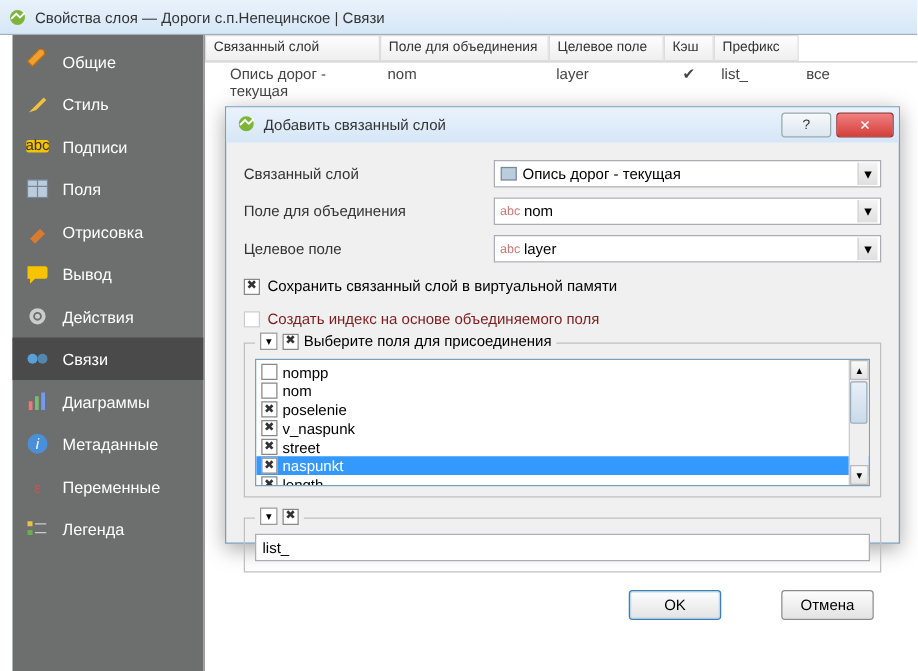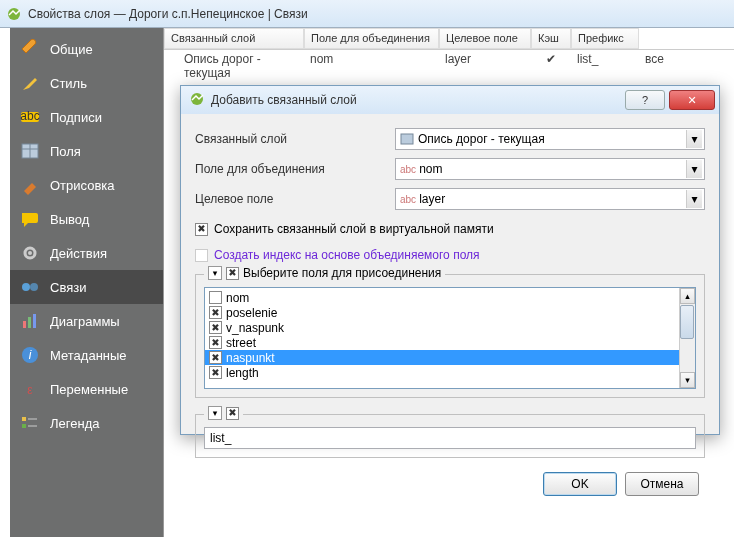--- a/index.html
+++ b/index.html
@@ -41,39 +41,39 @@
 
 .form-row { display: flex; align-items: center; height: 30px; }
 .form-label { width: 200px; color: #333; }
 .form-select { flex: 1; height: 22px; border: 1px solid #abadb3; background: #fff; display: flex; align-items: center; padding: 0 4px; position: relative; }
 .form-select .sel-icon { width:14px; height:14px; margin-right:4px; display:inline-flex; }
 .form-select .chev { position: absolute; right: 2px; width: 16px; height: 18px; background: linear-gradient(#f4f4f4,#e0e0e0); border-left:1px solid #ccc; display:flex;align-items:center;justify-content:center; }
 
 .chk-row { display:flex; align-items:center; height: 22px; gap:6px; margin-top:4px;}
 .chk { width:13px;height:13px;border:1px solid #888;background:#fff;display:inline-flex;align-items:center;justify-content:center;font-size:10px;line-height:1;}
 .chk.checked::after{content:"✖";font-size:10px;color:#333;}
-.muted { color: #6d28d9; }
+.muted { color: #7f1d1d; }
 
 .fieldset { border: 1px solid #c0c0c0; margin-top: 8px; padding: 6px 8px 8px; position: relative; }
 .legend { position: absolute; top: -9px; left: 8px; background: #f0f0f0; padding: 0 4px; display:flex; align-items:center; gap:4px; font-size:11px;}
 .collapse-btn { width:14px;height:14px;border:1px solid #999;background:#fff;display:inline-flex;align-items:center;justify-content:center;font-size:9px;cursor:pointer;}
 
 .listbox { border: 1px solid #7a9ebd; background:#fff; height: 102px; overflow: hidden; position: relative; margin-top:6px;}
 .list-inner { padding: 2px 0; }
 .list-item { display:flex; align-items:center; height: 15px; padding: 0 4px; gap:4px; font-size:11px; }
 .list-item.selected { background: #3399ff; color: #fff; }
 .scrollbar { position:absolute; right:0; top:0; width:16px; height:100%; background:#efefef; border-left:1px solid #ccc;}
 .scroll-up,.scroll-down{height:16px;background:linear-gradient(#fafafa,#e4e4e4);border:1px solid #bbb;display:flex;align-items:center;justify-content:center;font-size:9px;}
 .scroll-down{position:absolute;bottom:0;width:100%;}
 .scroll-thumb{position:absolute;top:17px;right:1px;width:14px;height:34px;background:linear-gradient(#e8eff7,#cadaea);border:1px solid #9ab;border-radius:2px;}
 
 .text-input { width:100%; height:22px; border:1px solid #abadb3; background:#fff; padding:2px 5px; }
 
 .btn-row { display:flex; justify-content:flex-end; gap:8px; margin-top:14px; padding-right:6px;}
-.btn { min-width:74px; height:24px; border:1px solid #8a8a8a; background:linear-gradient(#fdfdfd,#e3e3e3); border-radius:3px; cursor:pointer; }
+.btn { min-width:74px; height:24px; border:1px solid #8a8a8a; background:linear-gradient(#fdfdfd,#e3e3e3); border-radius:3px; cursor:pointer;margin-left:40px; }
 .btn.default { border:1px solid #3c7fb1; box-shadow:0 0 0 1px #bcd9ee inset; }
 </style>
 </head>
 <body>
 
 <div class="title-bar">
   <span class="app-icon">
     <svg viewBox="0 0 16 16">
         <circle cx="8" cy="8" r="6" fill="#7db53b"></circle>
         <path d="M3 9 L7 5 L10 8 L14 4" stroke="#fff" stroke-width="1.5" fill="none"></path>
@@ -266,20 +266,24 @@
     <div class="fieldset">
       <div class="legend">
         <span class="collapse-btn">▾</span>
         <span class="chk checked"></span>
         <span>Выберите поля для присоединения</span>
       </div>
       <div class="listbox">
         <div class="list-inner">
           <div class="list-item">
               <span class="chk"></span>
+              <span>nompp</span>
+            </div>
+          <div class="list-item">
+              <span class="chk"></span>
               <span>nom</span>
             </div>
           <div class="list-item">
               <span class="chk checked"></span>
               <span>poselenie</span>
             </div>
           <div class="list-item">
               <span class="chk checked"></span>
               <span>v_naspunk</span>
             </div>

